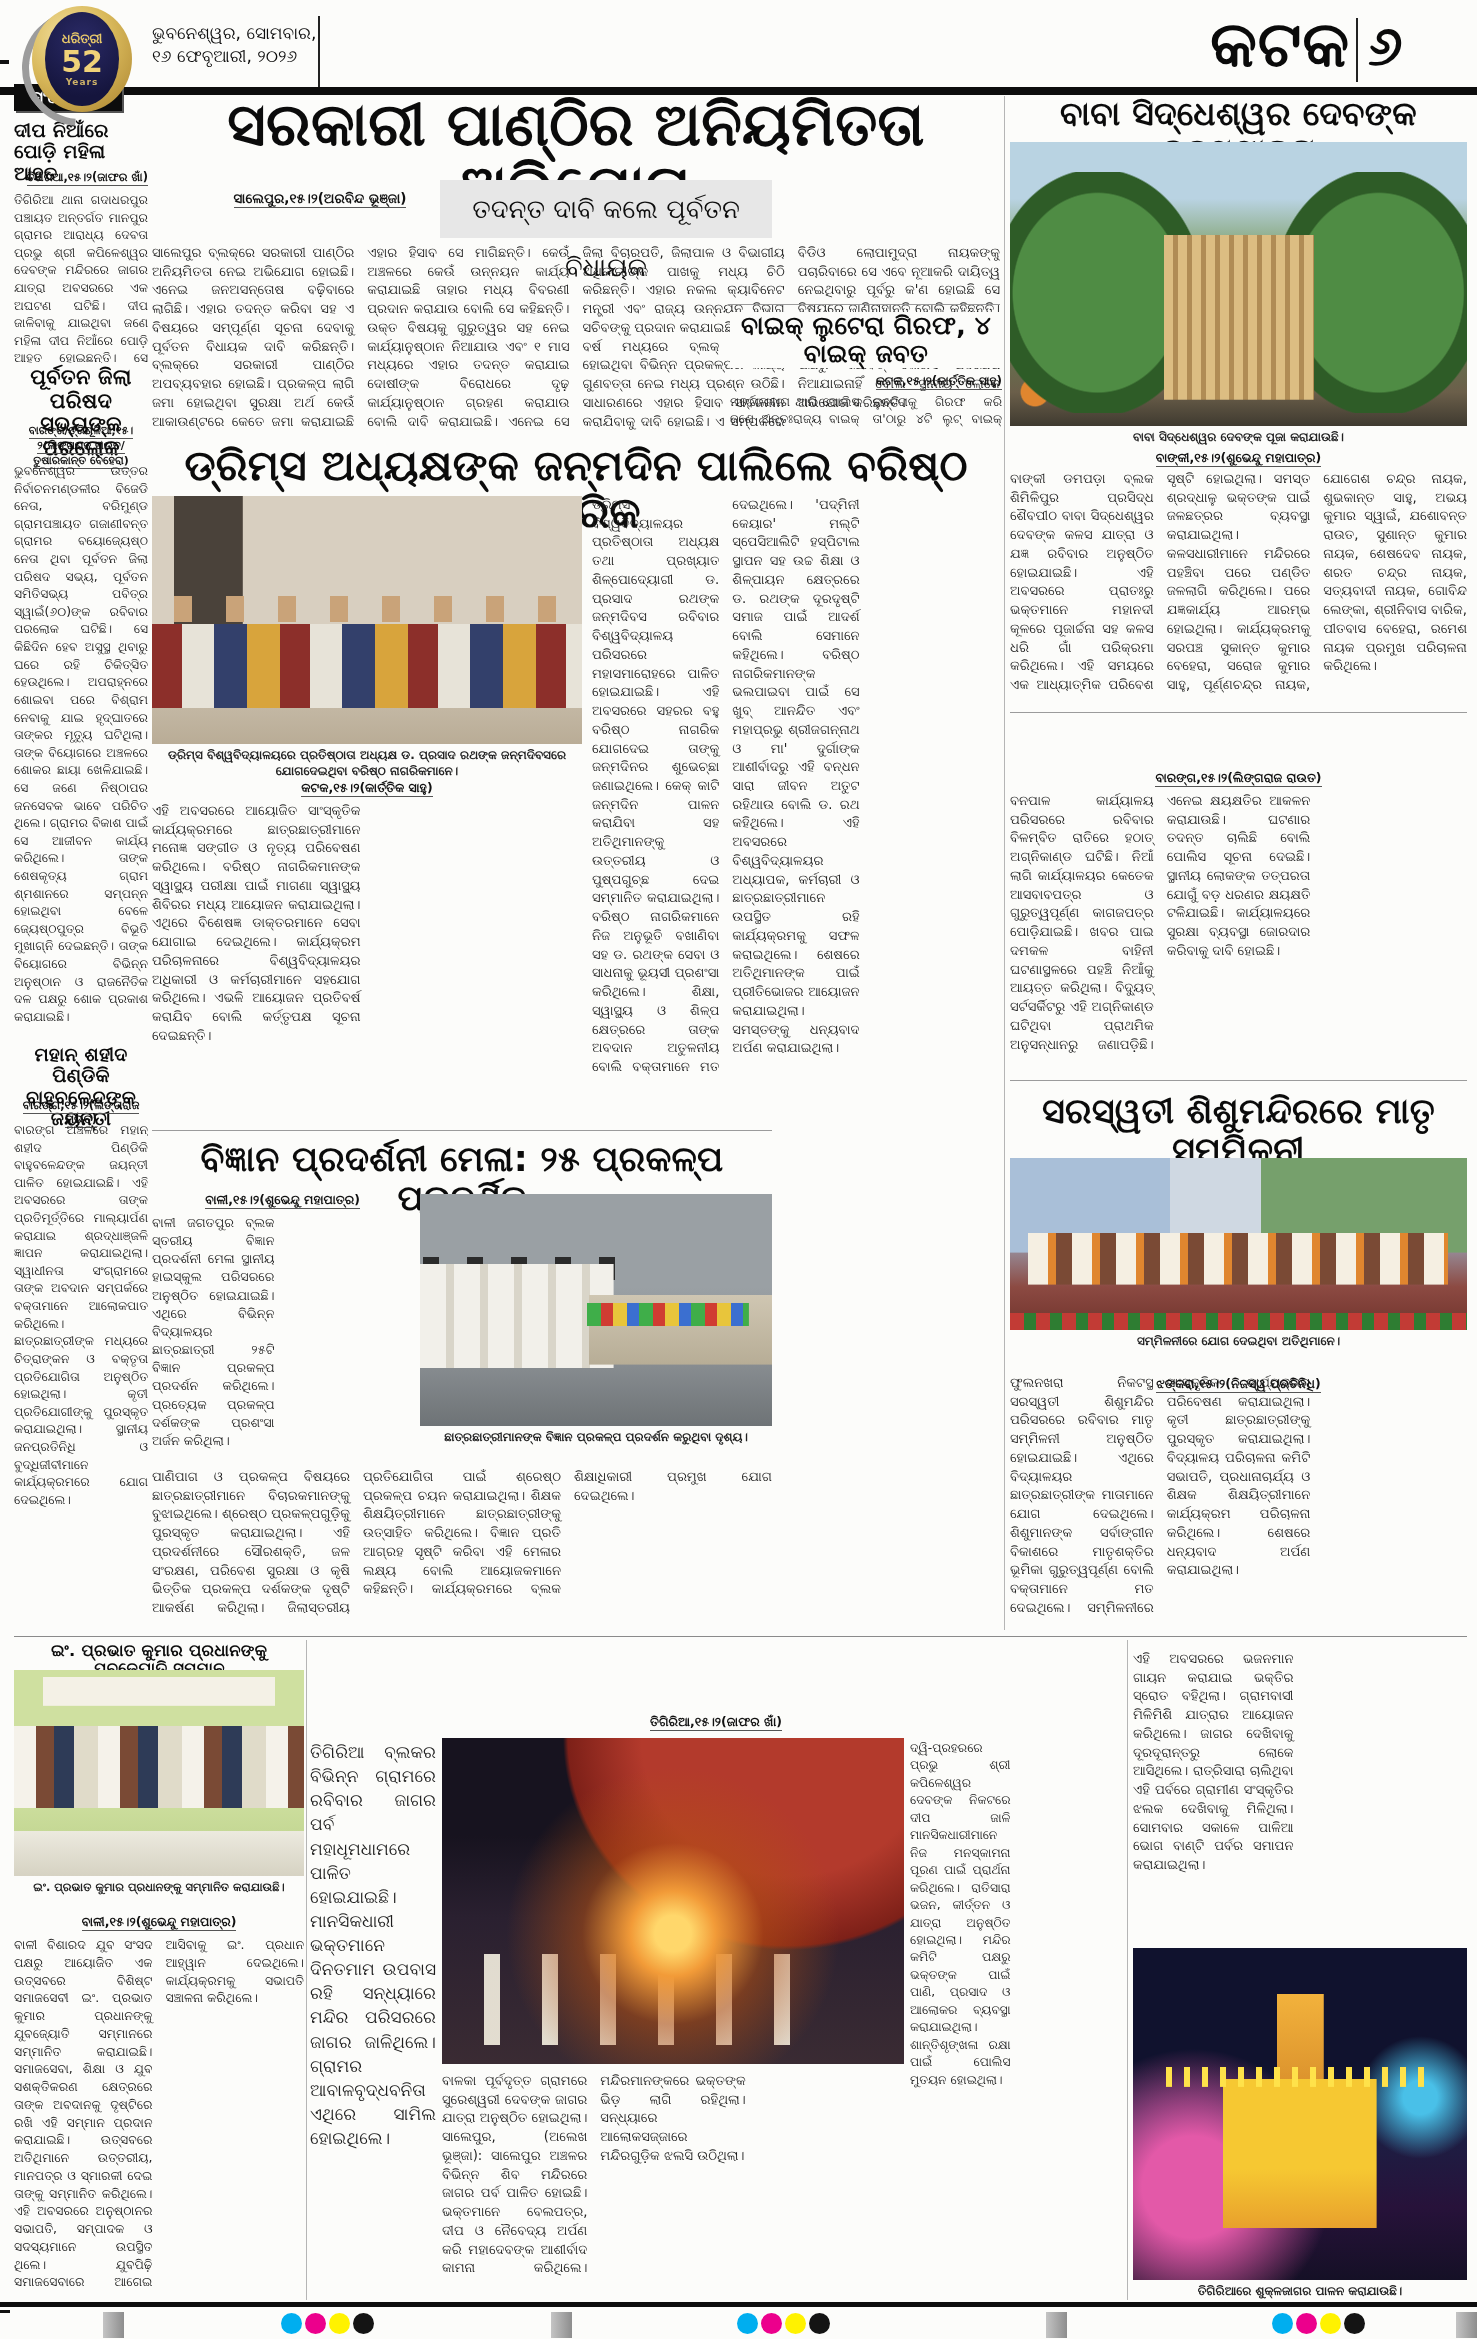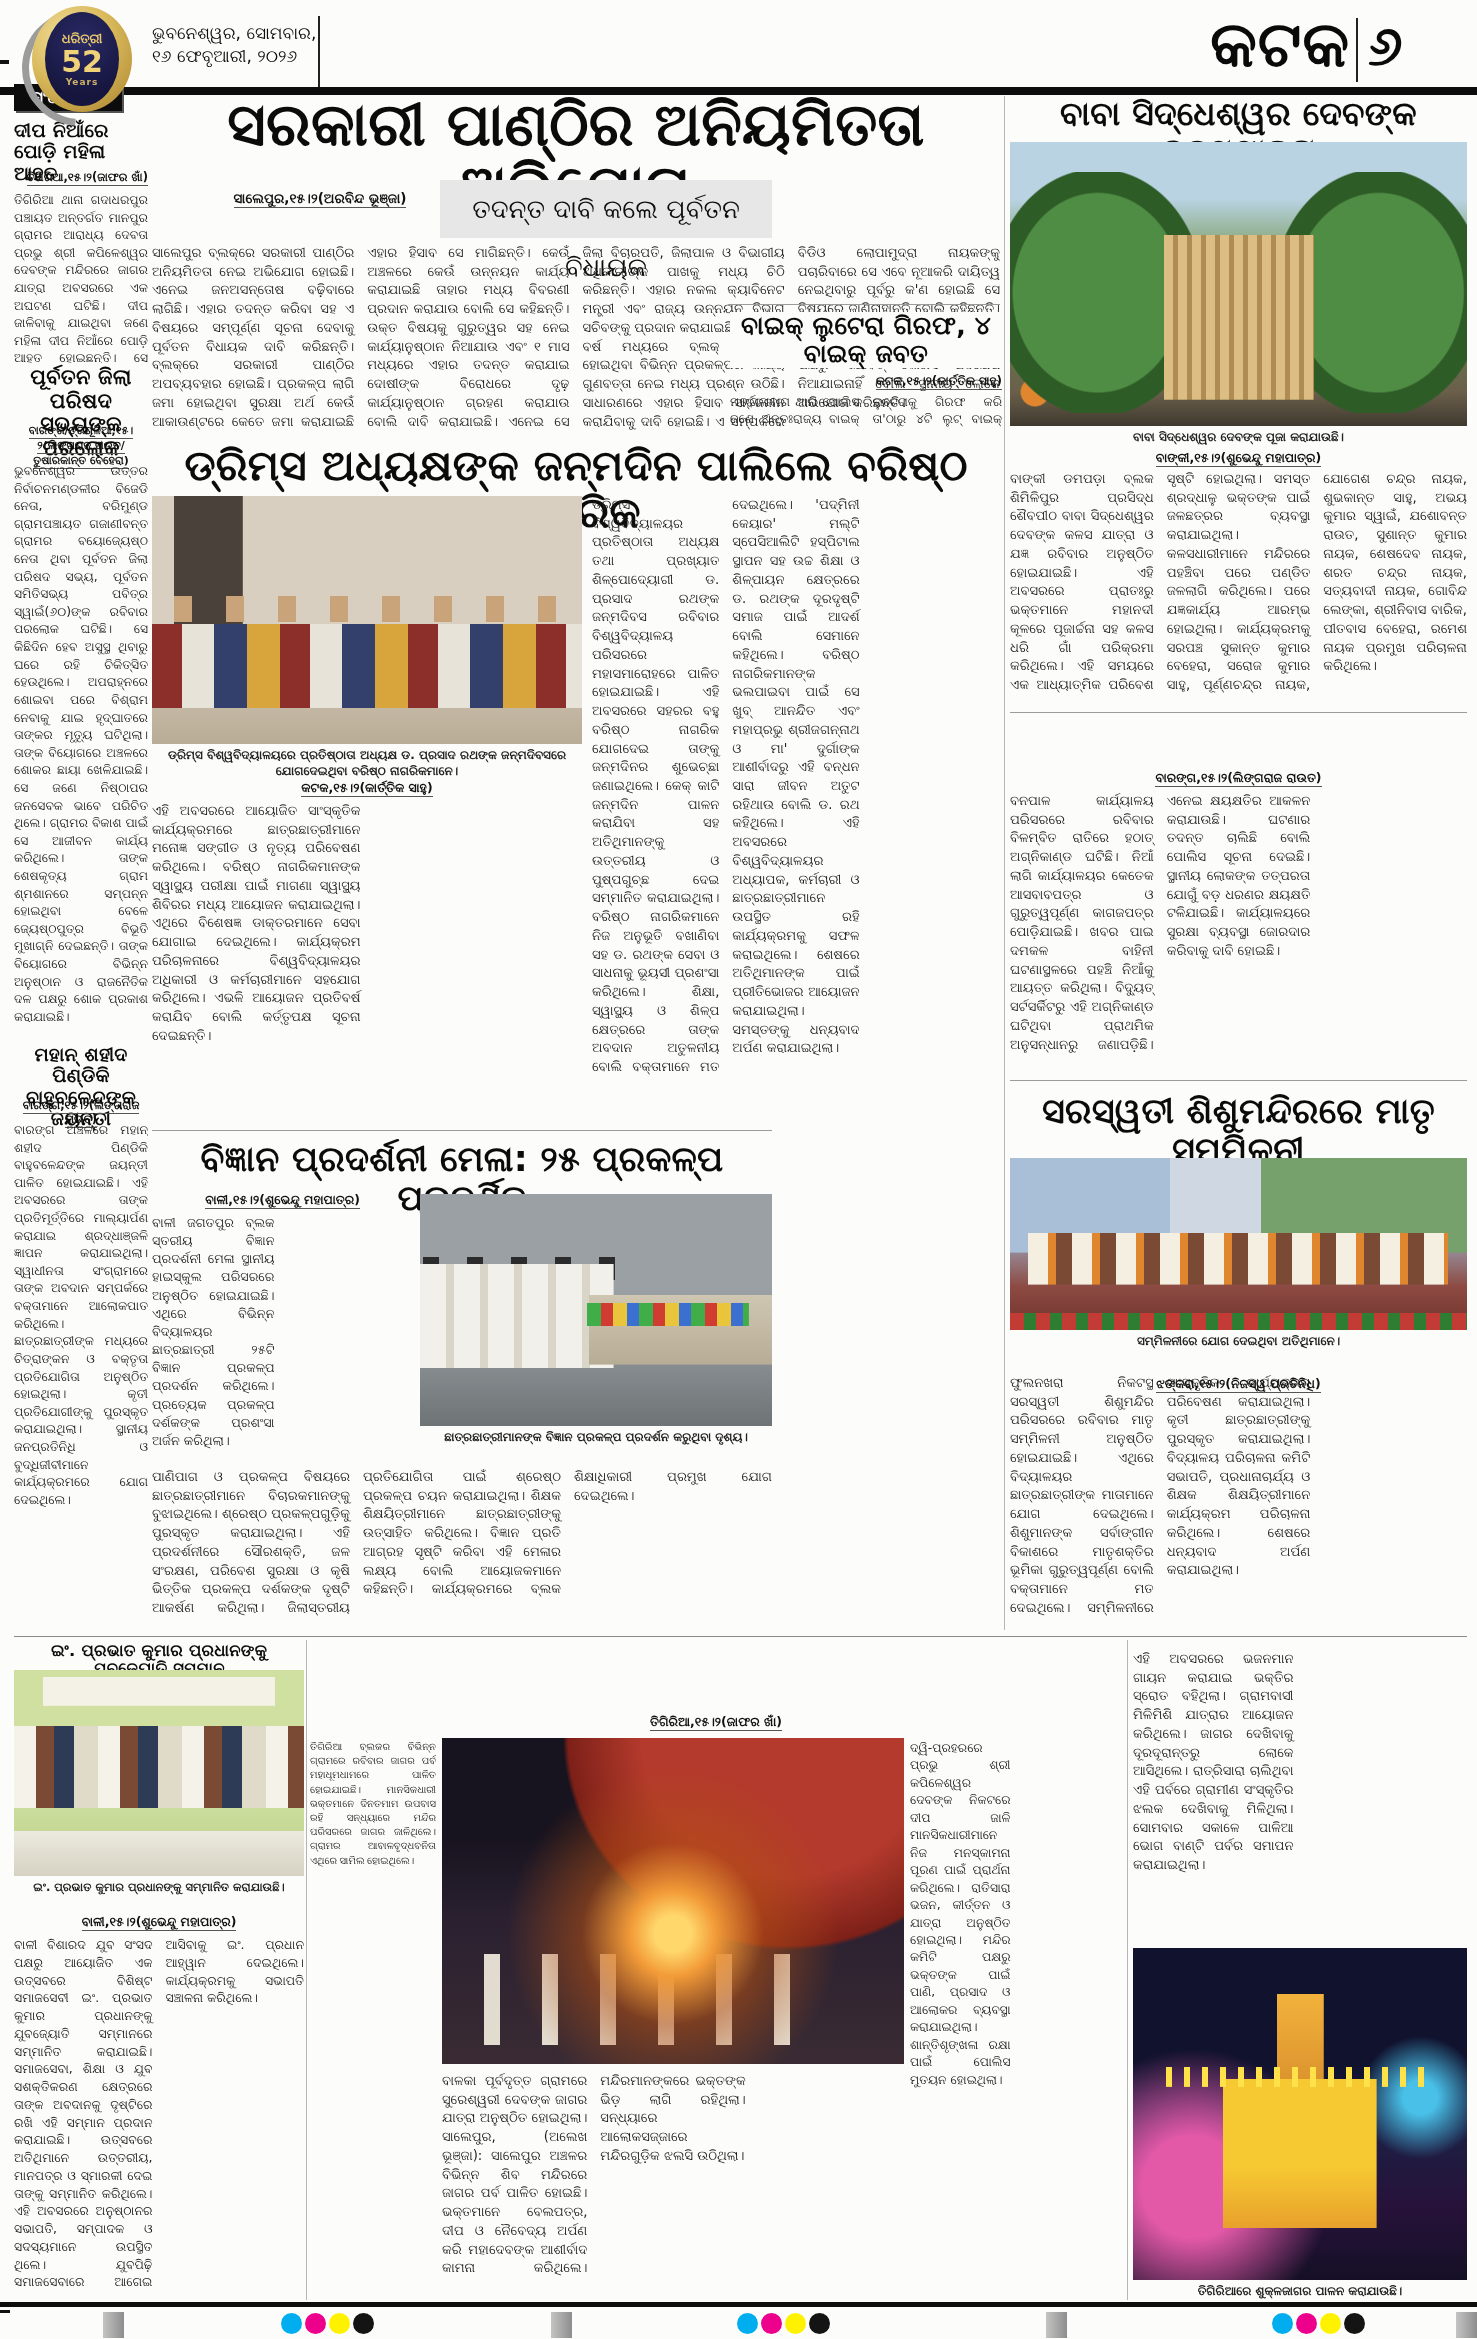--- a/index.html
+++ b/index.html
@@ -183,21 +183,21 @@
   <div class="rule-v" style="left:306px;top:1640px;height:660px;"></div>
   <div class="rule-v" style="left:1127px;top:1640px;height:660px;"></div>
 
   <div class="abs hl" style="left:14px;top:1642px;width:290px;font-size:16.5px;">ଇଂ. ପ୍ରଭାତ କୁମାର ପ୍ରଧାନଙ୍କୁ ଯୁବଜ୍ୟୋତି ସମ୍ମାନ</div>
   <div class="photo photo-award" style="left:14px;top:1670px;width:290px;height:206px;"></div>
   <div class="abs caption" style="left:14px;top:1880px;width:290px;font-size:11.5px;">ଇଂ. ପ୍ରଭାତ କୁମାର ପ୍ରଧାନଙ୍କୁ ସମ୍ମାନିତ କରାଯାଉଛି।</div>
   <div class="abs byline" style="left:14px;top:1914px;width:290px;text-align:center;"><span>ବାଳୀ,୧୫।୨(ଶୁଭେନ୍ଦୁ ମହାପାତ୍ର)</span></div>
   <div class="abs body-txt c2" style="left:14px;top:1936px;width:290px;height:360px;font-size:12.5px;">ବାଳୀ ବିଶାରଦ ଯୁବ ସଂସଦ ପକ୍ଷରୁ ଆୟୋଜିତ ଏକ ଉତ୍ସବରେ ବିଶିଷ୍ଟ ସମାଜସେବୀ ଇଂ. ପ୍ରଭାତ କୁମାର ପ୍ରଧାନଙ୍କୁ ଯୁବଜ୍ୟୋତି ସମ୍ମାନରେ ସମ୍ମାନିତ କରାଯାଇଛି। ସମାଜସେବା, ଶିକ୍ଷା ଓ ଯୁବ ସଶକ୍ତିକରଣ କ୍ଷେତ୍ରରେ ତାଙ୍କ ଅବଦାନକୁ ଦୃଷ୍ଟିରେ ରଖି ଏହି ସମ୍ମାନ ପ୍ରଦାନ କରାଯାଇଛି। ଉତ୍ସବରେ ଅତିଥିମାନେ ଉତ୍ତରୀୟ, ମାନପତ୍ର ଓ ସ୍ମାରକୀ ଦେଇ ତାଙ୍କୁ ସମ୍ମାନିତ କରିଥିଲେ। ଏହି ଅବସରରେ ଅନୁଷ୍ଠାନର ସଭାପତି, ସମ୍ପାଦକ ଓ ସଦସ୍ୟମାନେ ଉପସ୍ଥିତ ଥିଲେ। ଯୁବପିଢ଼ି ସମାଜସେବାରେ ଆଗେଇ ଆସିବାକୁ ଇଂ. ପ୍ରଧାନ ଆହ୍ୱାନ ଦେଇଥିଲେ। କାର୍ଯ୍ୟକ୍ରମକୁ ସଭାପତି ସଞ୍ଚାଳନା କରିଥିଲେ।</div>
 
   <div class="abs byline" style="left:310px;top:1714px;width:812px;text-align:center;"><span>ତିଗିରିଆ,୧୫।୨(ଜାଫର ଖାଁ)</span></div>
-  <div class="abs body-txt" style="left:310px;top:1740px;width:126px;height:556px;font-size:10px;column-count:1;font-family:Liberation Serif, serif;">ତିଗିରିଆ ବ୍ଲକର ବିଭିନ୍ନ ଗ୍ରାମରେ ରବିବାର ଜାଗର ପର୍ବ ମହାଧୂମଧାମରେ ପାଳିତ ହୋଇଯାଇଛି। ମାନସିକଧାରୀ ଭକ୍ତମାନେ ଦିନତମାମ ଉପବାସ ରହି ସନ୍ଧ୍ୟାରେ ମନ୍ଦିର ପରିସରରେ ଜାଗର ଜାଳିଥିଲେ। ଗ୍ରାମର ଆବାଳବୃଦ୍ଧବନିତା ଏଥିରେ ସାମିଲ ହୋଇଥିଲେ।</div>
+  <div class="abs body-txt" style="left:310px;top:1740px;width:126px;height:556px;font-size:17px;column-count:1;">ତିଗିରିଆ ବ୍ଲକର ବିଭିନ୍ନ ଗ୍ରାମରେ ରବିବାର ଜାଗର ପର୍ବ ମହାଧୂମଧାମରେ ପାଳିତ ହୋଇଯାଇଛି। ମାନସିକଧାରୀ ଭକ୍ତମାନେ ଦିନତମାମ ଉପବାସ ରହି ସନ୍ଧ୍ୟାରେ ମନ୍ଦିର ପରିସରରେ ଜାଗର ଜାଳିଥିଲେ। ଗ୍ରାମର ଆବାଳବୃଦ୍ଧବନିତା ଏଥିରେ ସାମିଲ ହୋଇଥିଲେ।</div>
   <div class="photo photo-jagara" style="left:442px;top:1738px;width:462px;height:326px;"></div>
   <div class="abs body-txt c2" style="left:910px;top:1740px;width:214px;height:556px;font-size:12.3px;">ଦ୍ୱି-ପ୍ରହରରେ ପ୍ରଭୁ ଶ୍ରୀ କପିଳେଶ୍ୱର ଦେବଙ୍କ ନିକଟରେ ଦୀପ ଜାଳି ମାନସିକଧାରୀମାନେ ନିଜ ମନସ୍କାମନା ପୂରଣ ପାଇଁ ପ୍ରାର୍ଥନା କରିଥିଲେ। ରାତିସାରା ଭଜନ, କୀର୍ତ୍ତନ ଓ ଯାତ୍ରା ଅନୁଷ୍ଠିତ ହୋଇଥିଲା। ମନ୍ଦିର କମିଟି ପକ୍ଷରୁ ଭକ୍ତଙ୍କ ପାଇଁ ପାଣି, ପ୍ରସାଦ ଓ ଆଲୋକର ବ୍ୟବସ୍ଥା କରାଯାଇଥିଲା। ଶାନ୍ତିଶୃଙ୍ଖଳା ରକ୍ଷା ପାଇଁ ପୋଲିସ ମୁତୟନ ହୋଇଥିଲା।</div>
   <div class="abs body-txt c3" style="left:442px;top:2072px;width:462px;height:224px;">ବାଳକା ପୂର୍ବଦୃତ୍ତ ଗ୍ରାମରେ ସୁରେଶ୍ୱରୀ ଦେବଙ୍କ ଜାଗର ଯାତ୍ରା ଅନୁଷ୍ଠିତ ହୋଇଥିଲା। ସାଲେପୁର, (ଅଲେଖ ଭୂଞ୍ଜା): ସାଲେପୁର ଅଞ୍ଚଳର ବିଭିନ୍ନ ଶିବ ମନ୍ଦିରରେ ଜାଗର ପର୍ବ ପାଳିତ ହୋଇଛି। ଭକ୍ତମାନେ ବେଲପତ୍ର, ଦୀପ ଓ ନୈବେଦ୍ୟ ଅର୍ପଣ କରି ମହାଦେବଙ୍କ ଆଶୀର୍ବାଦ କାମନା କରିଥିଲେ। ମନ୍ଦିରମାନଙ୍କରେ ଭକ୍ତଙ୍କ ଭିଡ଼ ଲାଗି ରହିଥିଲା। ସନ୍ଧ୍ୟାରେ ଆଲୋକସଜ୍ଜାରେ ମନ୍ଦିରଗୁଡ଼ିକ ଝଲସି ଉଠିଥିଲା।</div>
 
   <div class="abs body-txt c2" style="left:1133px;top:1650px;width:334px;height:290px;">ଏହି ଅବସରରେ ଭଜନମାନ ଗାୟନ କରାଯାଇ ଭକ୍ତିର ସ୍ରୋତ ବହିଥିଲା। ଗ୍ରାମବାସୀ ମିଳିମିଶି ଯାତ୍ରାର ଆୟୋଜନ କରିଥିଲେ। ଜାଗର ଦେଖିବାକୁ ଦୂରଦୂରାନ୍ତରୁ ଲୋକେ ଆସିଥିଲେ। ରାତ୍ରିସାରା ଚାଲିଥିବା ଏହି ପର୍ବରେ ଗ୍ରାମୀଣ ସଂସ୍କୃତିର ଝଲକ ଦେଖିବାକୁ ମିଳିଥିଲା। ସୋମବାର ସକାଳେ ପାଳିଆ ଭୋଗ ବାଣ୍ଟି ପର୍ବର ସମାପନ କରାଯାଇଥିଲା।</div>
   <div class="photo photo-temple" style="left:1133px;top:1948px;width:334px;height:332px;"></div>
   <div class="abs caption" style="left:1133px;top:2284px;width:334px;">ତିଗିରିଆରେ ଶୁକ୍ଳଜାଗର ପାଳନ କରାଯାଉଛି।</div>
 
   <div class="black-rule" style="left:0;top:2302px;width:1477px;height:5px;"></div>
   <div class="abs" style="left:0;top:2310px;width:10px;height:3px;background:#111;"></div>

